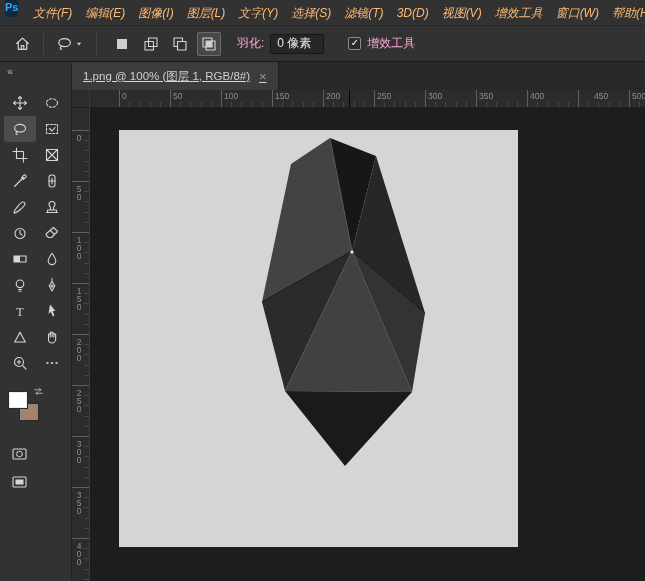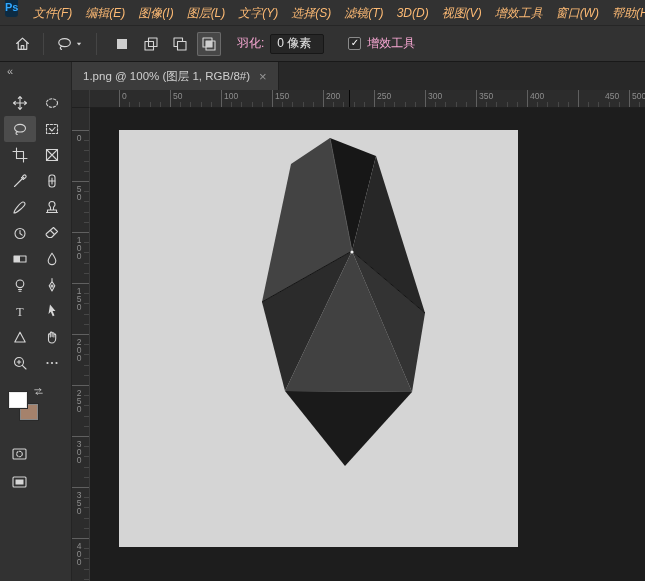--- a/index.html
+++ b/index.html
@@ -48,21 +48,21 @@
   .swatches { position:relative; width:36px; height:34px; margin:16px 0 0 9px; }
   .fg-swatch { position:absolute; left:0; top:0; width:18px; height:16px; border:1px solid #ebebeb; outline:1px solid #2a2a2a; }
   .bg-swatch { position:absolute; left:11px; top:12px; width:18px; height:16px; border:1px solid #8a8a8a; outline:1px solid #2a2a2a; }
   .swap-wrap { position:absolute; left:24px; top:-6px; width:12px; height:12px; }
   .swap-wrap .icon { width:11px; height:11px; }
   .tb-extras { margin:20px 0 0 10px; display:flex; flex-direction:column; gap:12px; }
   .tb-extras .icon { width:19px; height:16px; }
 
   
   .docarea { flex:1; display:flex; flex-direction:column; min-width:0; }
-  .tabbar { height:28px; background:#282828; display:flex; align-items:stretch; }
+  .tabbar { height:28px; background:#282828; display:flex; align-items:stretch;text-decoration:underline; }
   .tab { display:flex; align-items:center; gap:9px; background:#3c3c3c; padding:0 11px; font-size:11.5px;
          color:#cfcfcf; border-right:1px solid #1f1f1f; white-space:nowrap; }
   .tabclose { color:#969696; font-size:13px; }
 
   .rulerrow { height:18px; display:flex; }
   .ruler-corner { width:18px; min-width:18px; background:#2c2c2c; border-right:1px solid #3a3a3a; border-bottom:1px solid #1f1f1f; }
   .hruler { flex:1; position:relative; border-bottom:1px solid #1f1f1f; background-color:#2c2c2c;
     background-image:
       repeating-linear-gradient(to right,#606060 0 1px,transparent 1px 51px),
       repeating-linear-gradient(to right,#474747 0 1px,transparent 1px 10.2px);
@@ -326,21 +326,21 @@
         <div class="hruler" id="hruler">
             <span class="hlabel" style="left: 32px;">0</span>
             <span class="hlabel" style="left: 83px;">50</span>
             <span class="hlabel" style="left: 134px;">100</span>
             <span class="hlabel" style="left: 185px;">150</span>
             <span class="hlabel" style="left: 236px;">200</span>
             <span class="hlabel" style="left: 287px;">250</span>
             <span class="hlabel" style="left: 338px;">300</span>
             <span class="hlabel" style="left: 389px;">350</span>
             <span class="hlabel" style="left: 440px;">400</span>
-            <span class="hlabel" style="left: 515px;">450</span>
+            <span class="hlabel" style="left: 504px;">450</span>
             <span class="hlabel" style="left: 542px;">500</span>
             <div class="hmarker" style="left: 259px;"></div>
           </div>
       </div>
 
       <div class="canvasrow">
         <div class="vruler" id="vruler">
             <span class="vlabel" style="top: 25px;">0</span>
             <span class="vlabel" style="top: 76px;">50</span>
             <span class="vlabel" style="top: 127px;">100</span>

